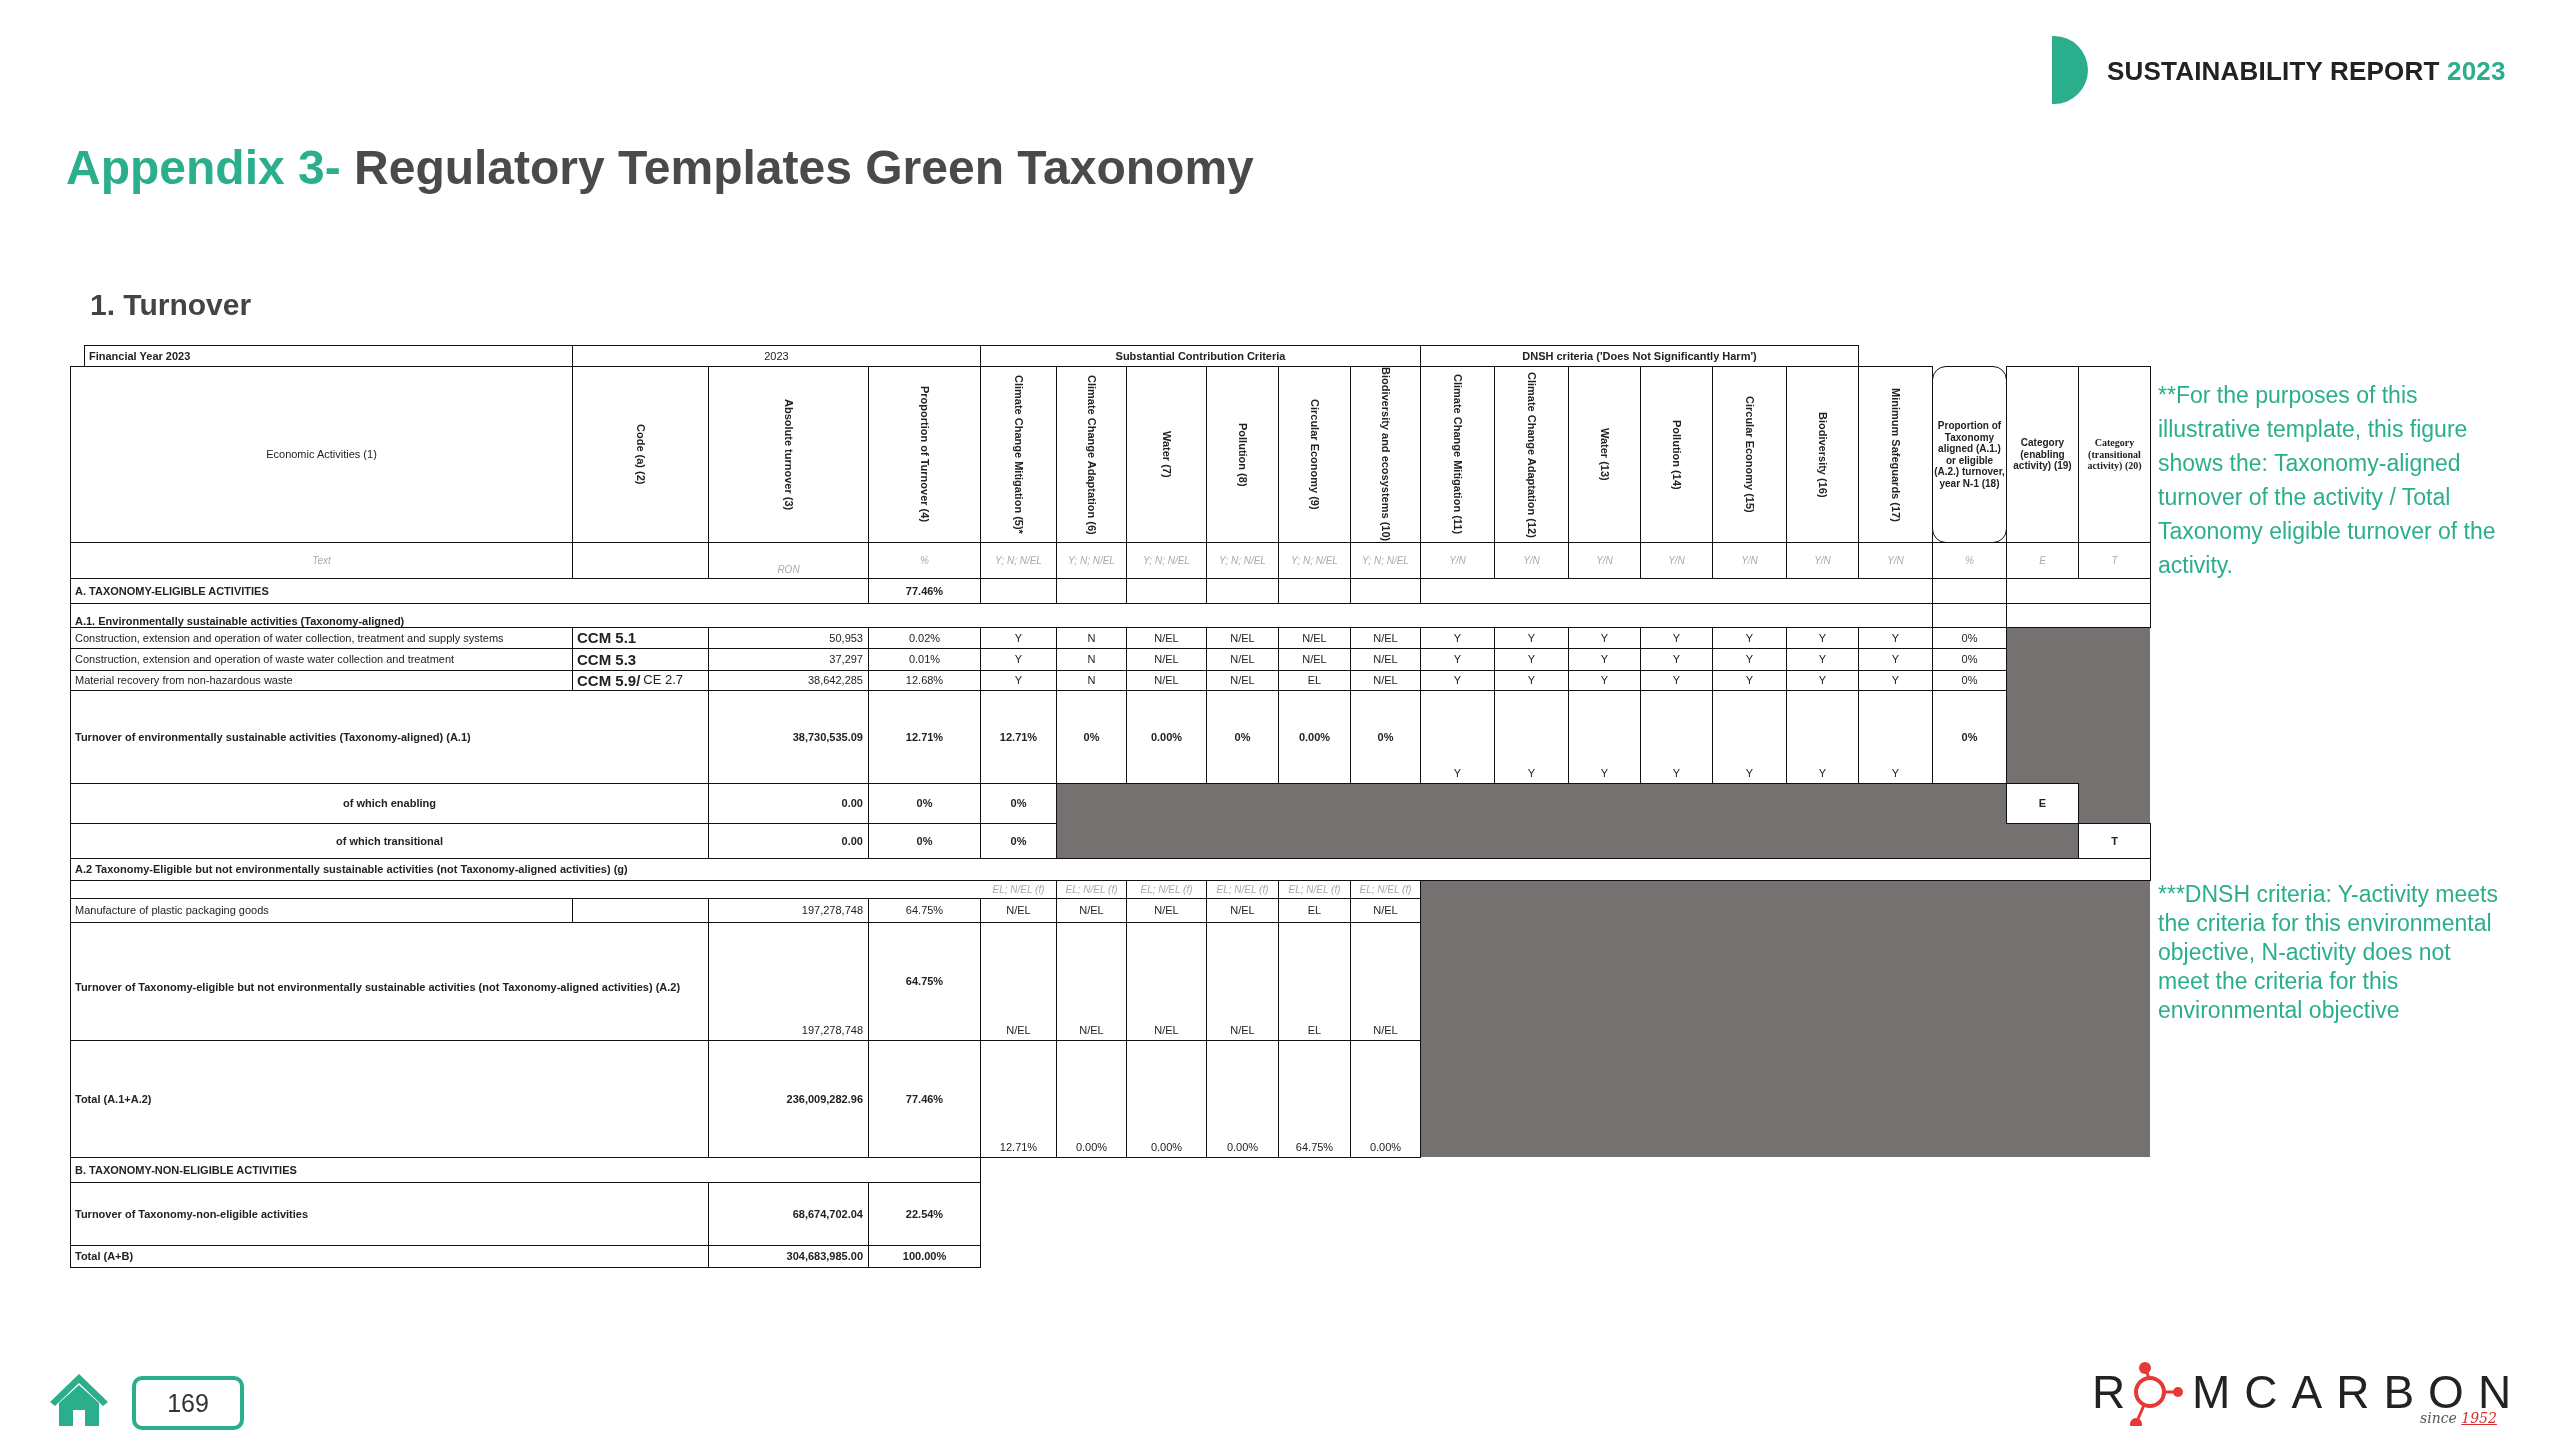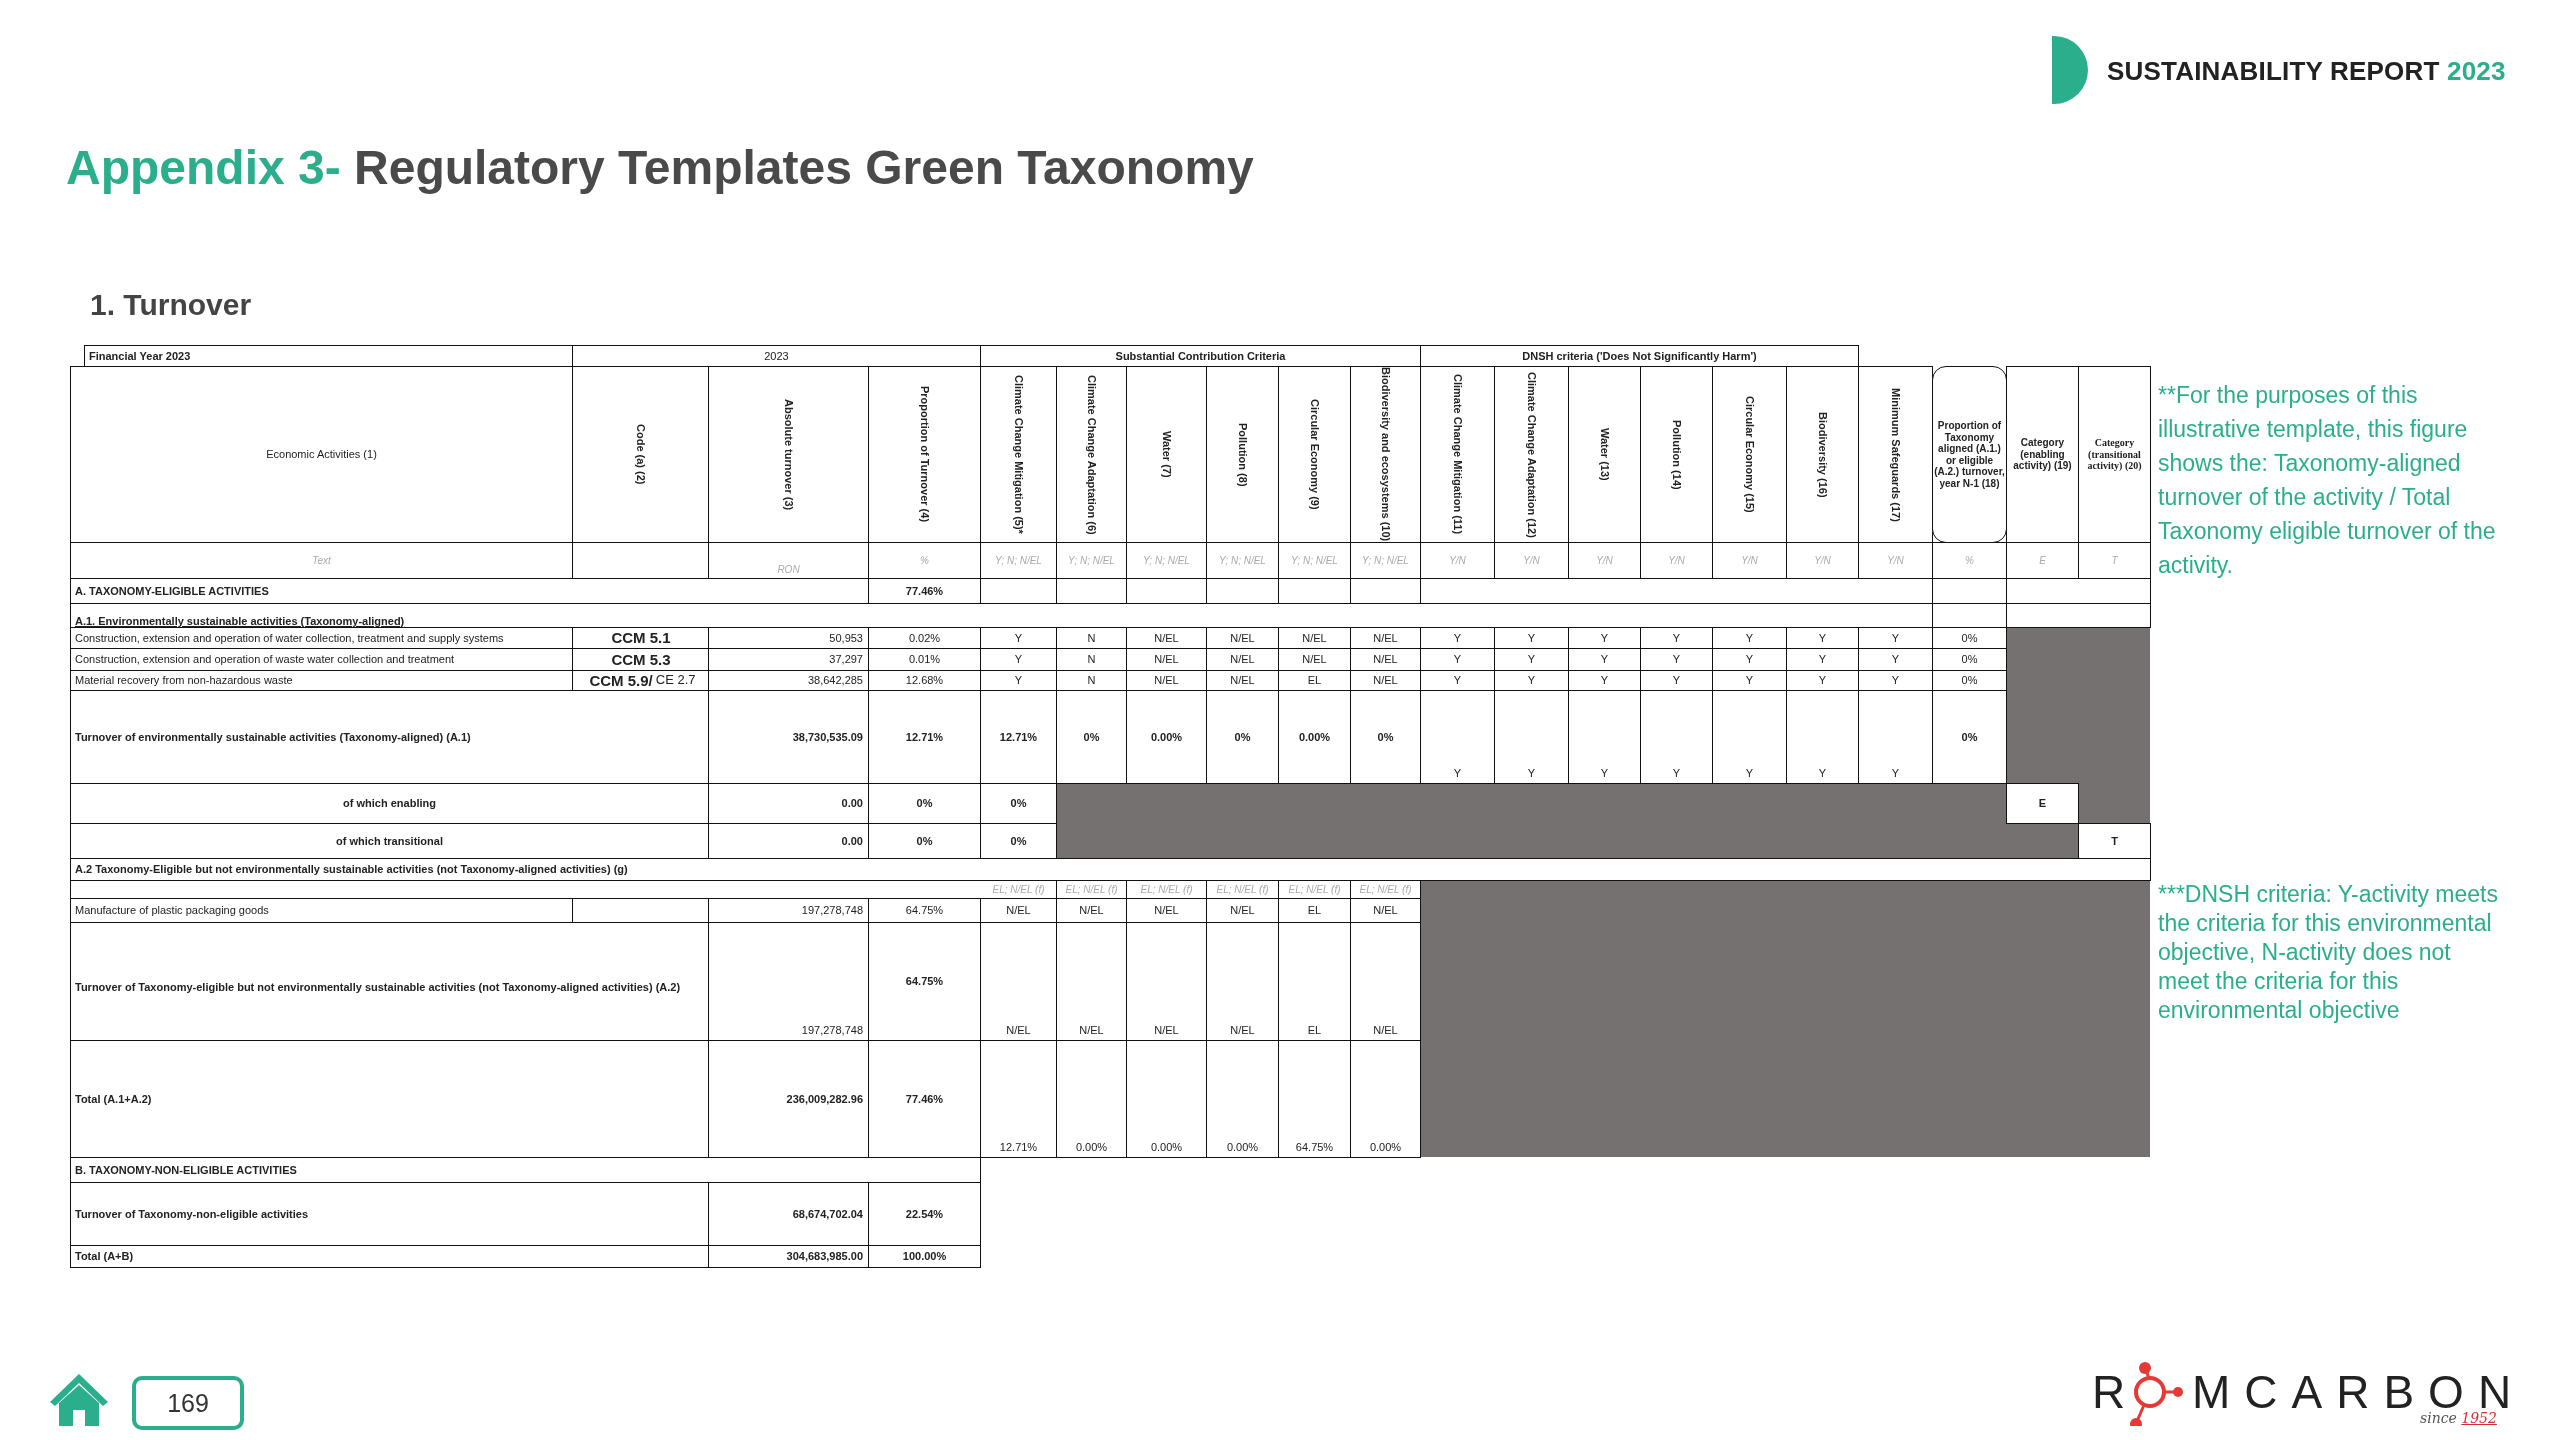--- a/index.html
+++ b/index.html
@@ -11,21 +11,21 @@
   .title{left:66px;top:140px;font-size:48px;font-weight:bold;white-space:nowrap;color:#4a4a4a;}
   .title .acc{color:#2bae8c;}
   .section{left:90px;top:288px;font-size:30px;font-weight:bold;color:#444;}
   .cell{position:absolute;box-sizing:border-box;border:1.5px solid #111;background:#fff;font-size:11px;display:flex;align-items:center;justify-content:center;text-align:center;overflow:hidden;line-height:1.15;}
   .cell.l{justify-content:flex-start;padding-left:4px;text-align:left;}
   .cell.r{justify-content:flex-end;padding-right:5px;}
   .cell.b{align-items:flex-end;padding-bottom:3px;}
   .cell.hb{font-weight:bold;}
   .cell.unit{color:#aaa;font-style:italic;font-size:10px;}
   .cell.vert span{writing-mode:vertical-rl;transform:none;font-size:11px;font-weight:bold;white-space:nowrap;}
-  .cell.code{font-size:15px;font-weight:bold;justify-content:center;padding-left:4px;}
+  .cell.code{font-size:15px;font-weight:bold;justify-content:flex-start;padding-left:4px;}
   .cell.code .sub{font-weight:normal;font-size:13px;margin-left:3px;}
   .grey{position:absolute;background:#757170;}
   .note{position:absolute;color:#2bae8c;font-size:23px;line-height:34px;width:350px;}
   .note2{line-height:29px;}
   .home{left:48px;top:1372px;}
   .pagebox{left:132px;top:1376px;width:112px;height:54px;box-sizing:border-box;border:4px solid #2bae8c;border-radius:10px;font-size:25px;color:#333;display:flex;align-items:center;justify-content:center;}
   .logo{left:2092px;top:1362px;}
   .since{left:2420px;top:1410px;font-size:14px;font-style:italic;font-family:"DejaVu Serif",serif;color:#555;}
   .since span{color:#d32f2f;text-decoration:underline;}
 </style>
@@ -123,21 +123,21 @@
     <div class="cell hb" style="left: 868px; top: 578px; width: 113px; height: 26px;">77.46%</div>
     <div class="cell " style="left: 980px; top: 578px; width: 77px; height: 26px;"></div>
     <div class="cell " style="left: 1056px; top: 578px; width: 71px; height: 26px;"></div>
     <div class="cell " style="left: 1126px; top: 578px; width: 81px; height: 26px;"></div>
     <div class="cell " style="left: 1206px; top: 578px; width: 73px; height: 26px;"></div>
     <div class="cell " style="left: 1278px; top: 578px; width: 73px; height: 26px;"></div>
     <div class="cell " style="left: 1350px; top: 578px; width: 71px; height: 26px;"></div>
     <div class="cell " style="left: 1420px; top: 578px; width: 513px; height: 26px;"></div>
     <div class="cell " style="left: 1932px; top: 578px; width: 75px; height: 26px;"></div>
     <div class="cell " style="left: 2006px; top: 578px; width: 145px; height: 26px;"></div>
-    <div class="cell l hb" style="left: 70px; top: 603px; width: 1863px; height: 37px; text-decoration: underline;">A.1. Environmentally sustainable activities (Taxonomy-aligned)</div>
+    <div class="cell l hb" style="left: 70px; top: 603px; width: 1863px; height: 37px;">A.1. Environmentally sustainable activities (Taxonomy-aligned)</div>
     <div class="cell " style="left: 1932px; top: 603px; width: 75px; height: 25px;"></div>
     <div class="cell " style="left: 2006px; top: 603px; width: 145px; height: 25px;"></div>
     <div class="cell l" style="left: 70px; top: 627px; width: 503px; height: 22px;">Construction, extension and operation of water collection, treatment and supply systems</div>
     <div class="cell code" style="left: 572px; top: 627px; width: 137px; height: 22px;">
       <span>CCM 5.1</span>
       <span class="sub"></span>
     </div>
     <div class="cell r" style="left: 708px; top: 627px; width: 161px; height: 22px;">50,953</div>
     <div class="cell " style="left: 868px; top: 627px; width: 113px; height: 22px;">0.02%</div>
     <div class="cell " style="left: 980px; top: 627px; width: 77px; height: 22px;">Y</div>

